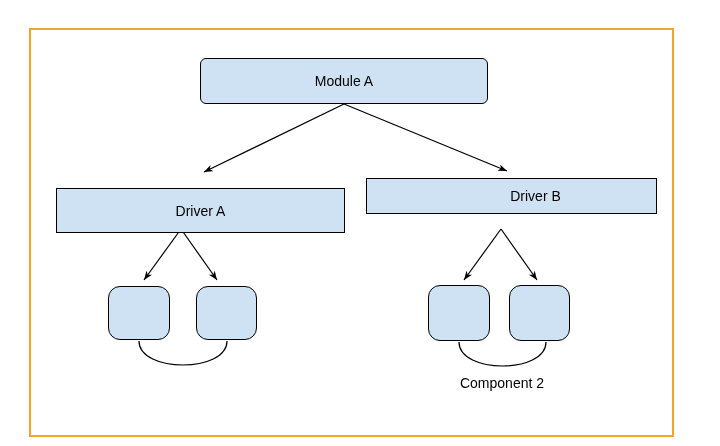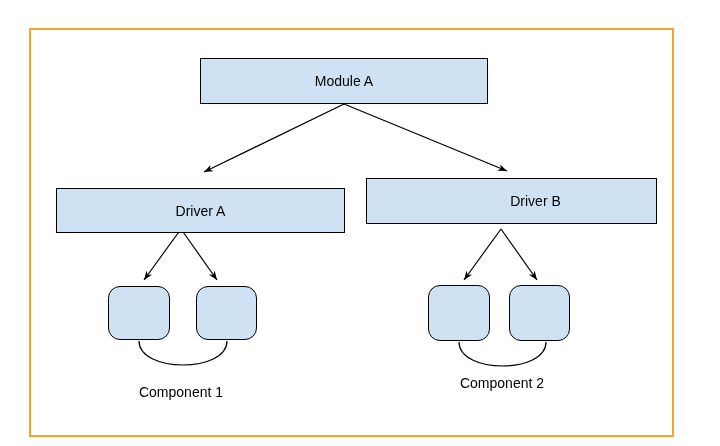--- a/index.html
+++ b/index.html
@@ -47,23 +47,23 @@
     position: absolute;
     background: var(--node-fill);
     border: 1px solid var(--node-border);
     display: flex;
     align-items: center;
     justify-content: center;
     font-size: 14px;
     line-height: 16px;
     color: var(--text);
   }
-  .node-module-a { left: 200px; top: 58px;  width: 288px; height: 46px; }
+  .node-module-a { left: 200px; top: 58px;  width: 288px; height: 46px; border-radius: 6px; }
   .node-driver-a { left: 56px;  top: 188px; width: 289px; height: 45px; }
-  .node-driver-b { left: 366px; top: 178px; width: 291px; height: 46px; padding-left: 48px; }
+  .node-driver-b { left: 366px; top: 178px; width: 291px; height: 36px; padding-left: 48px; }
   .unit {
     position: absolute;
     background: var(--node-fill);
     border: 1px solid var(--node-border);
     border-radius: 12px;
   }
   .unit-c1a { left: 108px; top: 286px; width: 62px; height: 54px; }
   .unit-c1b { left: 196px; top: 286px; width: 61px; height: 54px; }
   .unit-c2a { left: 428px; top: 285px; width: 62px; height: 56px; }
   .unit-c2b { left: 509px; top: 285px; width: 61px; height: 56px; }
@@ -108,15 +108,14 @@
   </div>
   <div class="node node-driver-b">
     <span>Driver B</span>
   </div>
 
   <div class="unit unit-c1a"></div>
   <div class="unit unit-c1b"></div>
   <div class="unit unit-c2a"></div>
   <div class="unit unit-c2b"></div>
 
-  <div class="group-label label-component-1">Component 1</div>
   <div class="group-label label-component-2">Component 2</div>
 </div>
 
 </body></html>

